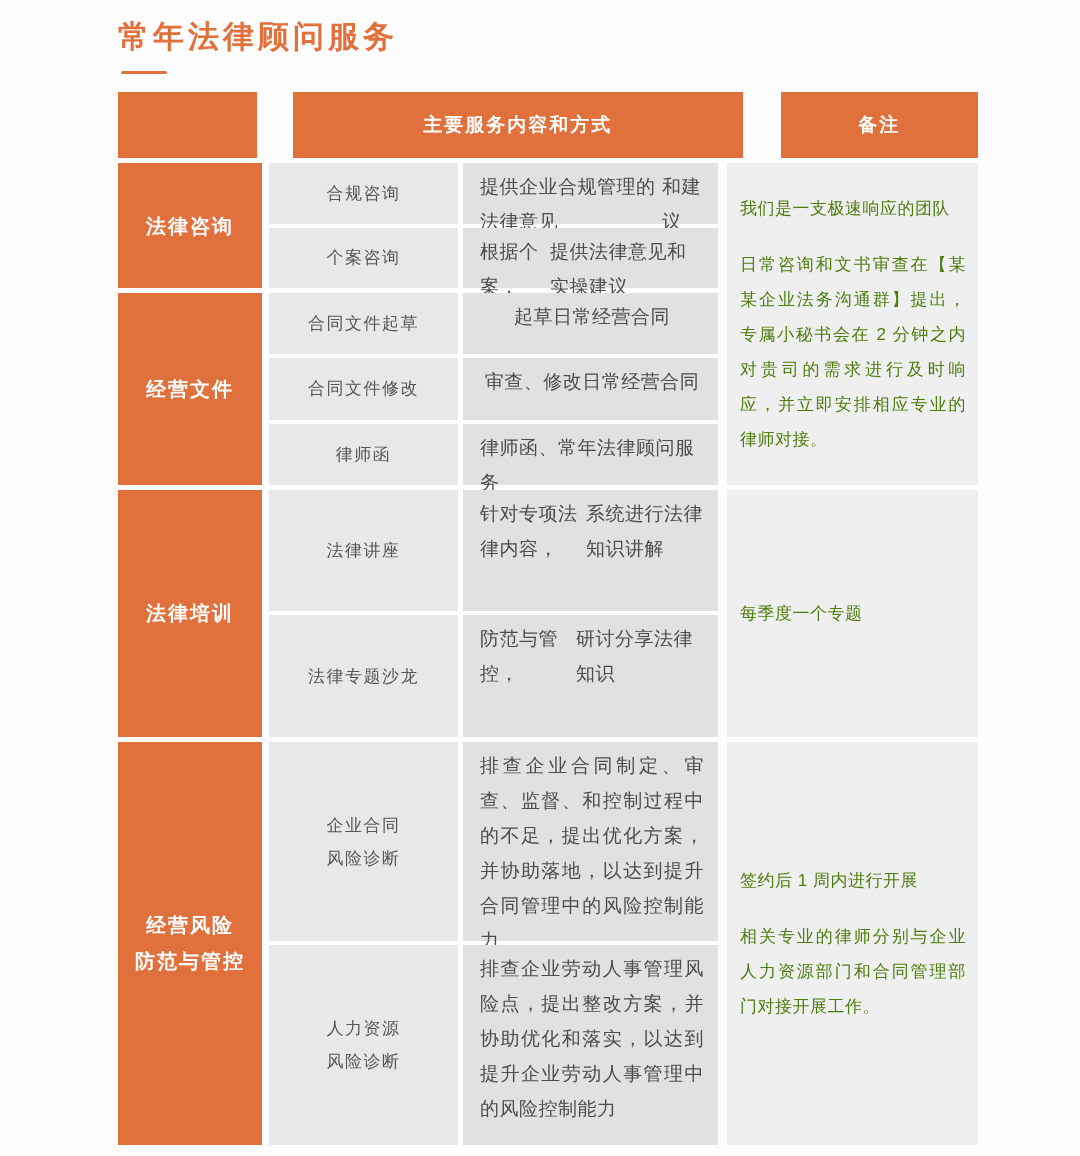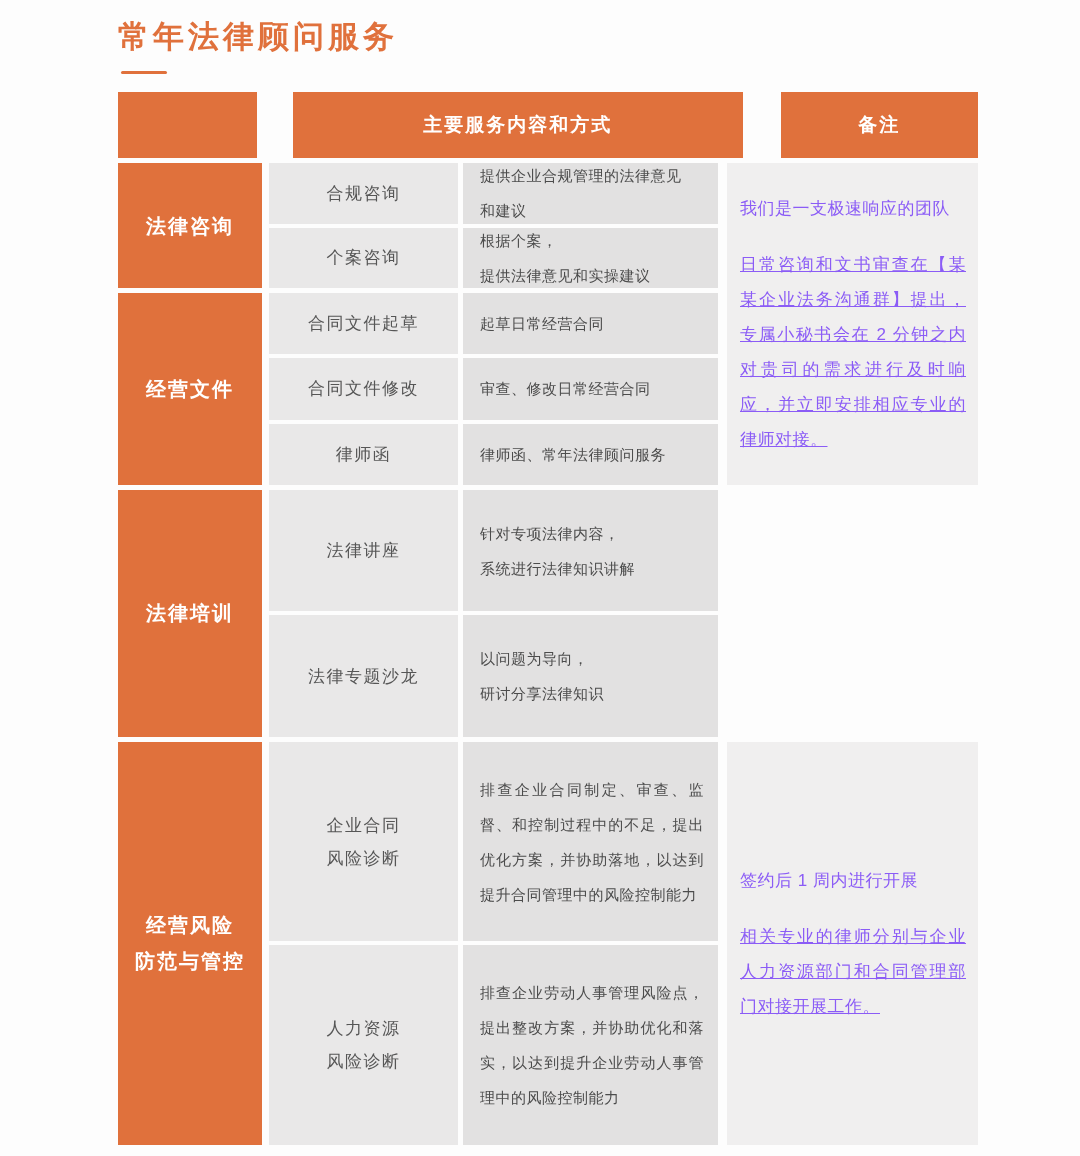--- a/index.html
+++ b/index.html
@@ -57,34 +57,34 @@
   .rows-2c .row { height:199.5px; }
 
   .cell-item {
     width:189px; margin-right:5px; background:#E9E8E8;
     display:flex; flex-direction:column; justify-content:center; align-items:center;
     font-size:17px; color:#565656; letter-spacing:1.5px; line-height:33px;
     text-align:center;
   }
   .cell-desc {
     width:255px; background:#E2E1E1;
-    display:flex; flex-direction:column; justify-content:center;
-    font-size:15px; color:#4c4c4c; letter-spacing:0.5px; line-height:35px;
+    display:flex; justify-content:center;
+    font-size:19px; color:#4c4c4c; letter-spacing:0.5px; line-height:35px;
     padding:6px 14px 6px 17px;
   }
   .cell-desc .just, .note-cell .just { text-align:justify; }
 
   .note-cell {
     width:251px; margin-left:9px; background:#F0EFEF;
     display:flex; flex-direction:column; justify-content:center;
-    font-size:17px; color:#8b5cf6; letter-spacing:0.5px; line-height:35px;
+    font-size:17px; color:#4d7c0f; letter-spacing:0.5px; line-height:35px;
     padding:10px 12px 10px 13px;
   }
   .note-cell p { margin:0; }
-  .note-cell p + p { margin-top:21px;text-decoration:underline; }
+  .note-cell p + p { margin-top:21px; }
   .line { display:block; }
 </style>
 </head>
 <body>
 
 <div class="page">
   <div class="title">常年法律顾问服务</div>
   <div class="title-underline"></div>
 
   <div class="table">
@@ -177,26 +177,29 @@
               <div class="cell-desc">
                 <span class="line">针对专项法律内容，</span>
                 <span class="line">系统进行法律知识讲解</span>
               </div>
             </div>
             <div class="row">
               <div class="cell-item">
                 <span class="line">法律专题沙龙</span>
               </div>
               <div class="cell-desc">
-                <span class="line">以问题为导向，</span>
+                <span class="line">防范与管控，</span>
                 <span class="line">研讨分享法律知识</span>
               </div>
             </div>
           </div>
         </div>
+      </div>
+      <div class="note-cell">
+        <p>每季度一个专题</p>
       </div>
     </div>
 
     <div class="section">
       <div class="section-left">
         <div class="group">
           <div class="group-label">
             <span class="line">经营风险</span>
             <span class="line">防范与管控</span>
           </div>

